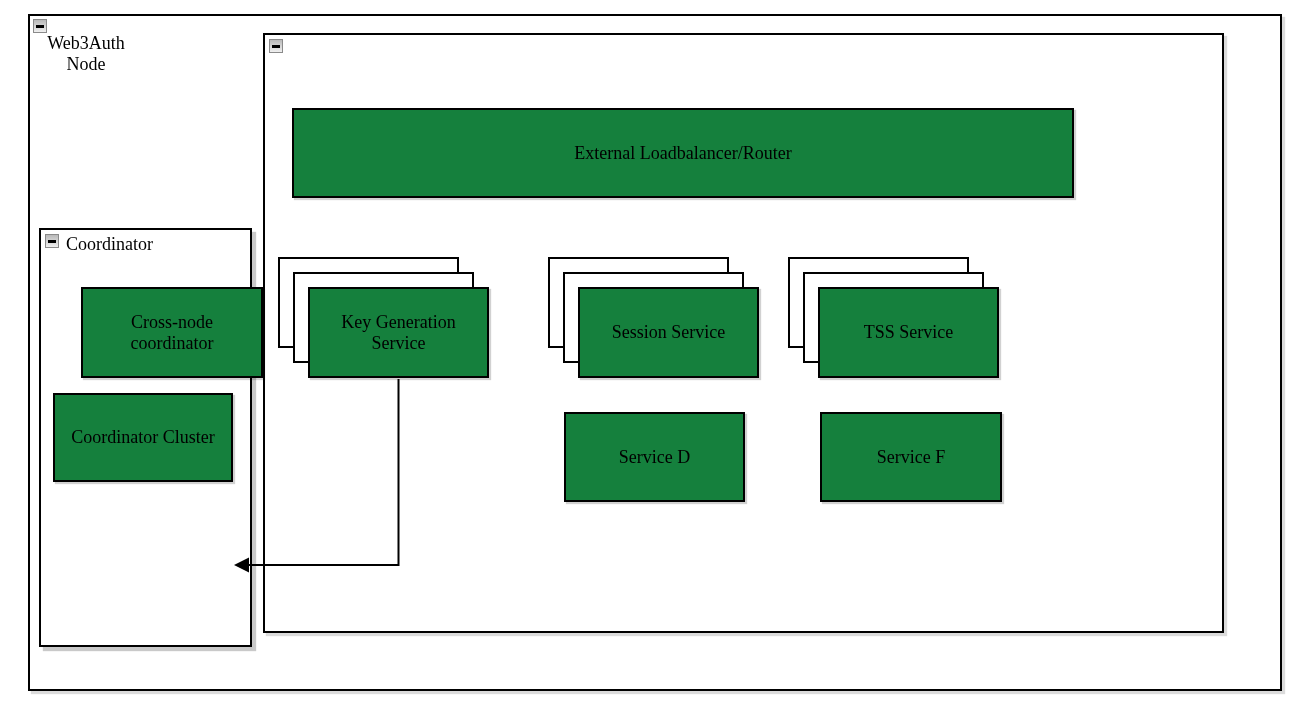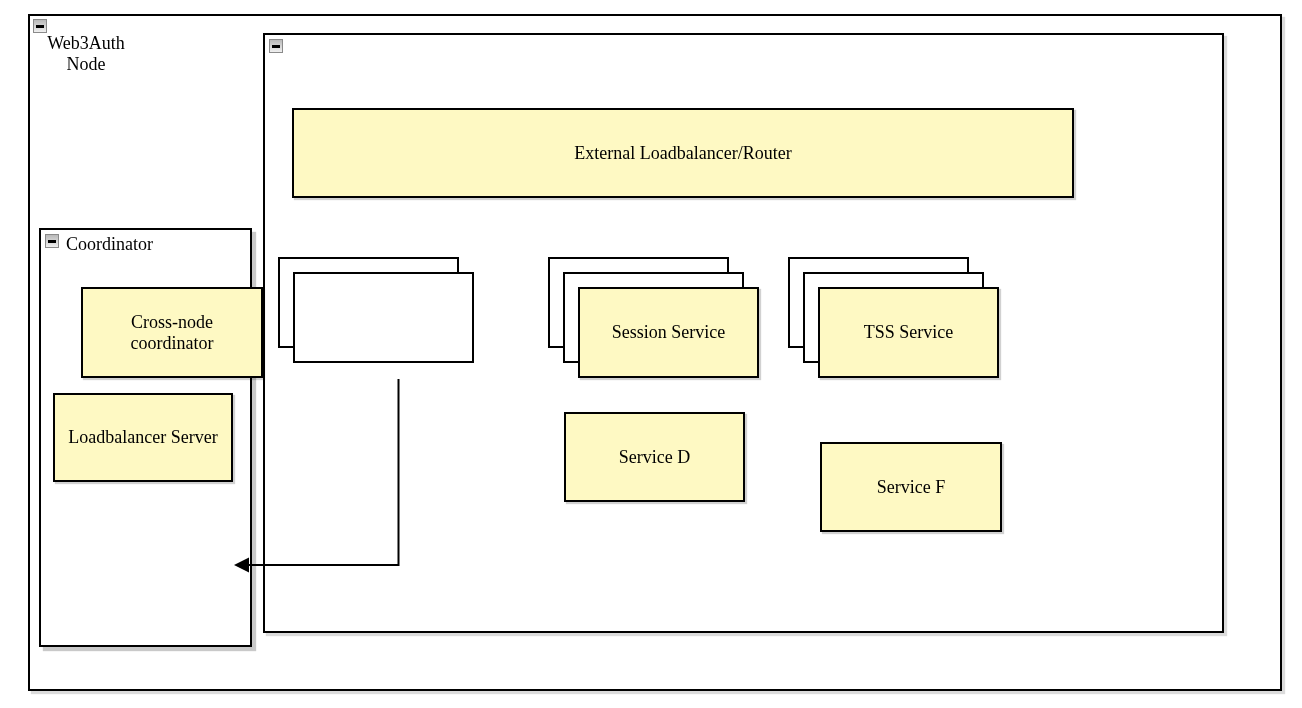--- a/index.html
+++ b/index.html
@@ -7,21 +7,21 @@
   #canvas{
     position:relative;width:1302px;height:708px;background:#ffffff;overflow:hidden;
     font-family:Liberation Serif, serif;color:#000;font-size:18px;
   }
   .frame{
     position:absolute;background:#ffffff;border:2px solid #000;
     box-shadow:3px 3px 1px rgba(0,0,0,0.14);
   }
   .group-shadow{box-shadow:4px 4px 1px #c9c9c9;}
   .box{
-    position:absolute;background:#fef9c3;border:2px solid #000;
+    position:absolute;background:#15803d;border:2px solid #000;
     display:flex;align-items:center;justify-content:center;text-align:center;
     line-height:21px;box-shadow:2px 2px 1px rgba(0,0,0,0.18);
   }
   .stack-rear{
     position:absolute;background:#ffffff;border:2px solid #000;box-shadow:none;
   }
   .container-label{
     position:absolute;text-align:center;line-height:21px;white-space:pre-line;
   }
   .collapse-btn{
@@ -44,50 +44,53 @@
 
   <div class="frame" style="left:263px;top:33px;width:961px;height:600px;"></div>
   <div class="collapse-btn" style="left:269px;top:39px;"></div>
 
   <div class="box" style="left:292px;top:108px;width:782px;height:90px;">
       <span>External Loadbalancer/Router</span>
     </div>
 
   <div class="stack-rear" style="left:278px;top:257px;width:181px;height:91px;"></div>
   <div class="stack-rear" style="left:293px;top:272px;width:181px;height:91px;"></div>
+  <div class="box" style="left:308px;top:287px;width:181px;height:91px;">
+      <span><span>Key Generation</span><br><span>Service</span></span>
+    </div>
 
   <div class="stack-rear" style="left:548px;top:257px;width:181px;height:91px;"></div>
   <div class="stack-rear" style="left:563px;top:272px;width:181px;height:91px;"></div>
   <div class="box" style="left:578px;top:287px;width:181px;height:91px;">
       <span>Session Service</span>
     </div>
 
   <div class="stack-rear" style="left:788px;top:257px;width:181px;height:91px;"></div>
   <div class="stack-rear" style="left:803px;top:272px;width:181px;height:91px;"></div>
   <div class="box" style="left:818px;top:287px;width:181px;height:91px;">
       <span>TSS Service</span>
     </div>
 
   <div class="box" style="left:564px;top:412px;width:181px;height:90px;text-align:right;">
       <span>Service D</span>
     </div>
-  <div class="box" style="left:820px;top:412px;width:182px;height:90px;margin-top:30px;">
+  <div class="box" style="left:820px;top:412px;width:182px;height:90px;">
       <span>Service F</span>
     </div>
 
   <div class="frame group-shadow" style="left:39px;top:228px;width:213px;height:419px;"></div>
   <div class="collapse-btn" style="left:45px;top:234px;"></div>
   <div class="container-label" style="left:66px;top:234px;width:110px;text-align:left;">Coordinator</div>
 
   <div class="box" style="left:53px;top:287px;width:182px;height:91px;margin-left:28px;">
       <span><span>Cross-node</span><br><span>coordinator</span></span>
     </div>
 
   <div class="box" style="left:53px;top:393px;width:180px;height:89px;">
-      <span>Loadbalancer Server</span>
+      <span>Coordinator Cluster</span>
     </div>
 
 
   <svg class="edge-layer">
     <polyline points="398.5,379 398.5,565 246,565" fill="none" stroke="#000" stroke-width="2"></polyline>
     <polygon points="234,565 249,557.5 249,572.5" fill="#000" stroke="none"></polygon>
   </svg>
 
 </div>
 

